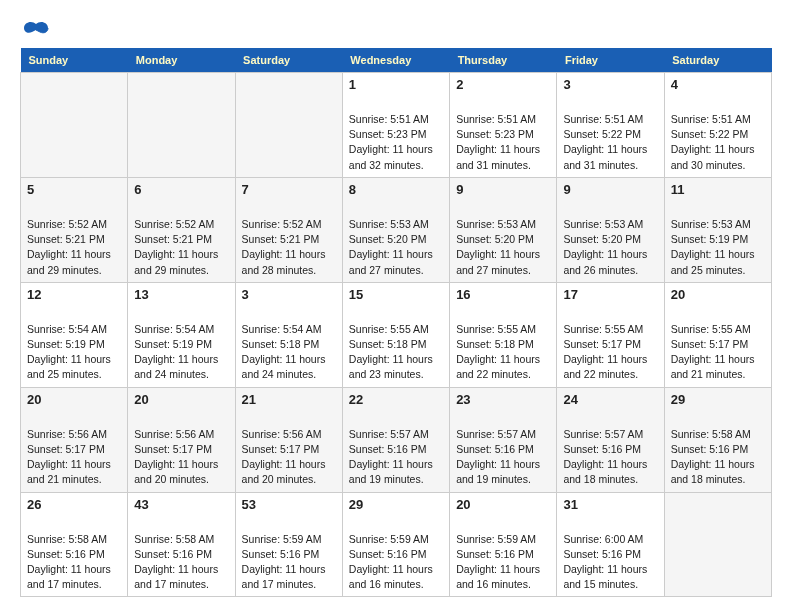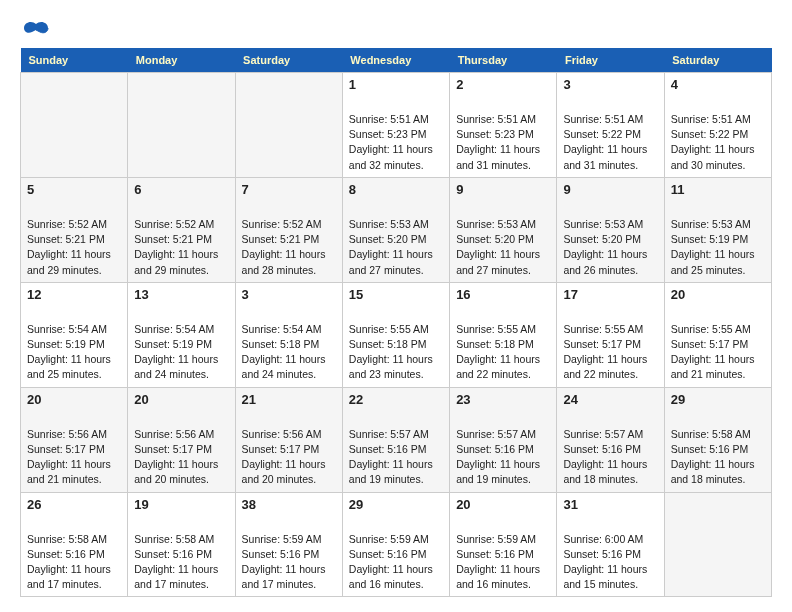--- a/index.html
+++ b/index.html
@@ -282,28 +282,28 @@
       </tr>
       <tr class="row-white">
         <td>
           <span class="day-num">26</span>
           <div class="day-info" style="white-space: pre-line;">Sunrise: 5:58 AM
 Sunset: 5:16 PM
 Daylight: 11 hours
 and 17 minutes.</div>
         </td>
         <td>
-          <span class="day-num">19</span>
+          <span class="day-num">43</span>
           <div class="day-info" style="white-space: pre-line;">Sunrise: 5:58 AM
 Sunset: 5:16 PM
 Daylight: 11 hours
 and 17 minutes.</div>
         </td>
         <td>
-          <span class="day-num">38</span>
+          <span class="day-num">53</span>
           <div class="day-info" style="white-space: pre-line;">Sunrise: 5:59 AM
 Sunset: 5:16 PM
 Daylight: 11 hours
 and 17 minutes.</div>
         </td>
         <td>
           <span class="day-num">29</span>
           <div class="day-info" style="white-space: pre-line;">Sunrise: 5:59 AM
 Sunset: 5:16 PM
 Daylight: 11 hours

